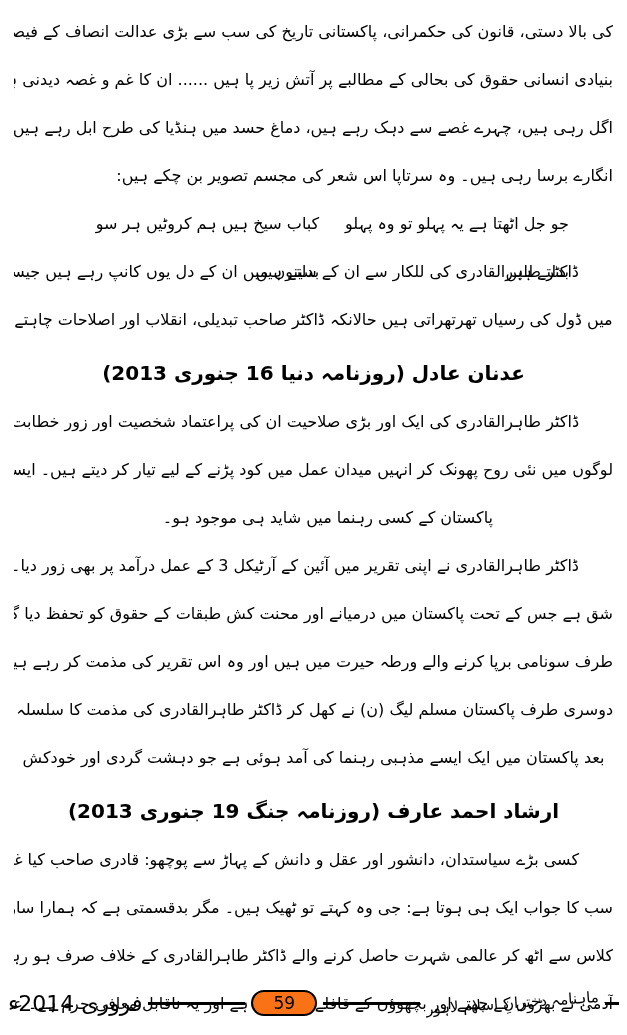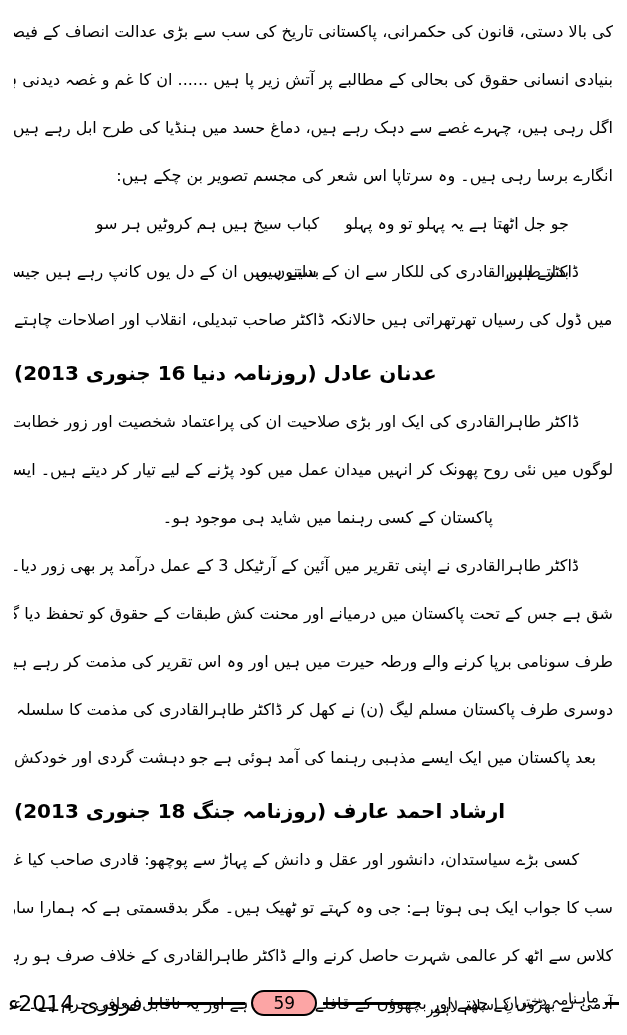--- a/index.html
+++ b/index.html
@@ -8,44 +8,44 @@
     position:relative;overflow:hidden;margin:0 auto;
     direction:rtl;
     font-family:"DejaVu Sans", sans-serif;
   }
   .content{padding:8px 14px 0 14px;}
   .line{
     font-size:16px;line-height:48px;height:48px;overflow:hidden;
     text-align:justify;text-align-last:justify;text-justify:inter-word;
     white-space:nowrap;
   }
-  .line.end{text-align:left;text-align-last:right;white-space:normal;}
+  .line.end{text-align:center;text-align-last:right;white-space:normal;}
   .line.indent{padding-right:34px;}
   .line.short{text-align:left;text-align-last:right;padding-right:120px;}
   .couplet{
     display:flex;justify-content:space-between;align-items:baseline;
     padding:0 44px 0 56px;height:48px;line-height:48px;font-size:16px;
   }
   .heading{
     font-weight:bold;font-size:20px;line-height:46px;height:46px;
-    text-align:left;margin:6px 0 2px 0;overflow:hidden;
+    text-align:center;margin:6px 0 2px 0;overflow:hidden;
   }
   .footer{
     position:absolute;left:0;right:0;bottom:12px;height:40px;
     display:flex;align-items:center;padding:0 8px;gap:6px;
   }
   .footer-dash{width:14px;height:3px;background:#000;flex:0 0 auto;}
   .footer-magazine{
     font-size:15px;white-space:nowrap;flex:0 0 auto;
     transform:rotate(-4deg);transform-origin:center;
   }
   .footer-rule{flex:1 1 auto;height:3px;background:#000;}
   .page-pill{
     flex:0 0 auto;border:2.5px solid #000;border-radius:17px;
-    padding:1px 20px;font-size:17px;background:#fca5a5;
+    padding:1px 20px;font-size:17px;background:#f97316;
     direction:ltr;font-family:"DejaVu Sans", sans-serif;
   }
   .footer-date{font-size:22px;font-weight:normal;white-space:nowrap;flex:0 0 auto;}
 </style>
 </head>
 <body>
 
 <div class="page">
   <div class="content">
 
@@ -68,21 +68,21 @@
     <div class="line">لوگوں میں نئی روح پھونک کر انہیں میدان عمل میں کود پڑنے کے لیے تیار کر دیتے ہیں۔ ایسی خطیبانہ صلاحیت</div>
     <div class="line short">پاکستان کے کسی رہنما میں شاید ہی موجود ہو۔</div>
 
 
     <div class="line indent">ڈاکٹر طاہرالقادری نے اپنی تقریر میں آئین کے آرٹیکل 3 کے عمل درآمد پر بھی زور دیا۔ آئین کی یہ وہ</div>
     <div class="line">شق ہے جس کے تحت پاکستان میں درمیانے اور محنت کش طبقات کے حقوق کو تحفظ دیا گیا ہے۔ اس پر جہاں ایک</div>
     <div class="line">طرف سونامی برپا کرنے والے ورطہ حیرت میں ہیں اور وہ اس تقریر کی مذمت کر رہے ہیں نہ ہی حمایت، اسی طرح</div>
     <div class="line">دوسری طرف پاکستان مسلم لیگ (ن) نے کھل کر ڈاکٹر طاہرالقادری کی مذمت کا سلسلہ شروع کردیا۔ 23 دسمبر کے</div>
     <div class="line end">بعد پاکستان میں ایک ایسے مذہبی رہنما کی آمد ہوئی ہے جو دہشت گردی اور خودکش حملوں کی مذمت کرتا ہے۔</div>
 
-    <div class="heading">ارشاد احمد عارف (روزنامہ جنگ 18 جنوری 2013)</div>
+    <div class="heading">ارشاد احمد عارف (روزنامہ جنگ 19 جنوری 2013)</div>
 
     <div class="line indent">کسی بڑے سیاستدان، دانشور اور عقل و دانش کے پہاڑ سے پوچھو: قادری صاحب کیا غلط کہتے ہیں؟</div>
     <div class="line">سب کا جواب ایک ہی ہوتا ہے: جی وہ کہتے تو ٹھیک ہیں۔ مگر بدقسمتی ہے کہ ہمارا سارا زورِ بیاں، زورِ قلم لوئر مڈل</div>
     <div class="line">کلاس سے اٹھ کر عالمی شہرت حاصل کرنے والے ڈاکٹر طاہرالقادری کے خلاف صرف ہو رہا ہے کیونکہ اس بھلے</div>
     <div class="line">آدمی نے بھڑوں کے چھتے اور بچھوؤں کے قافلے کو چھیڑا ہے اور یہ ناقابل معافی جرم ہے۔ عمران خان کی آمد اور</div>
 
   </div>
 
   <div class="footer">
     <div class="footer-dash"></div>

